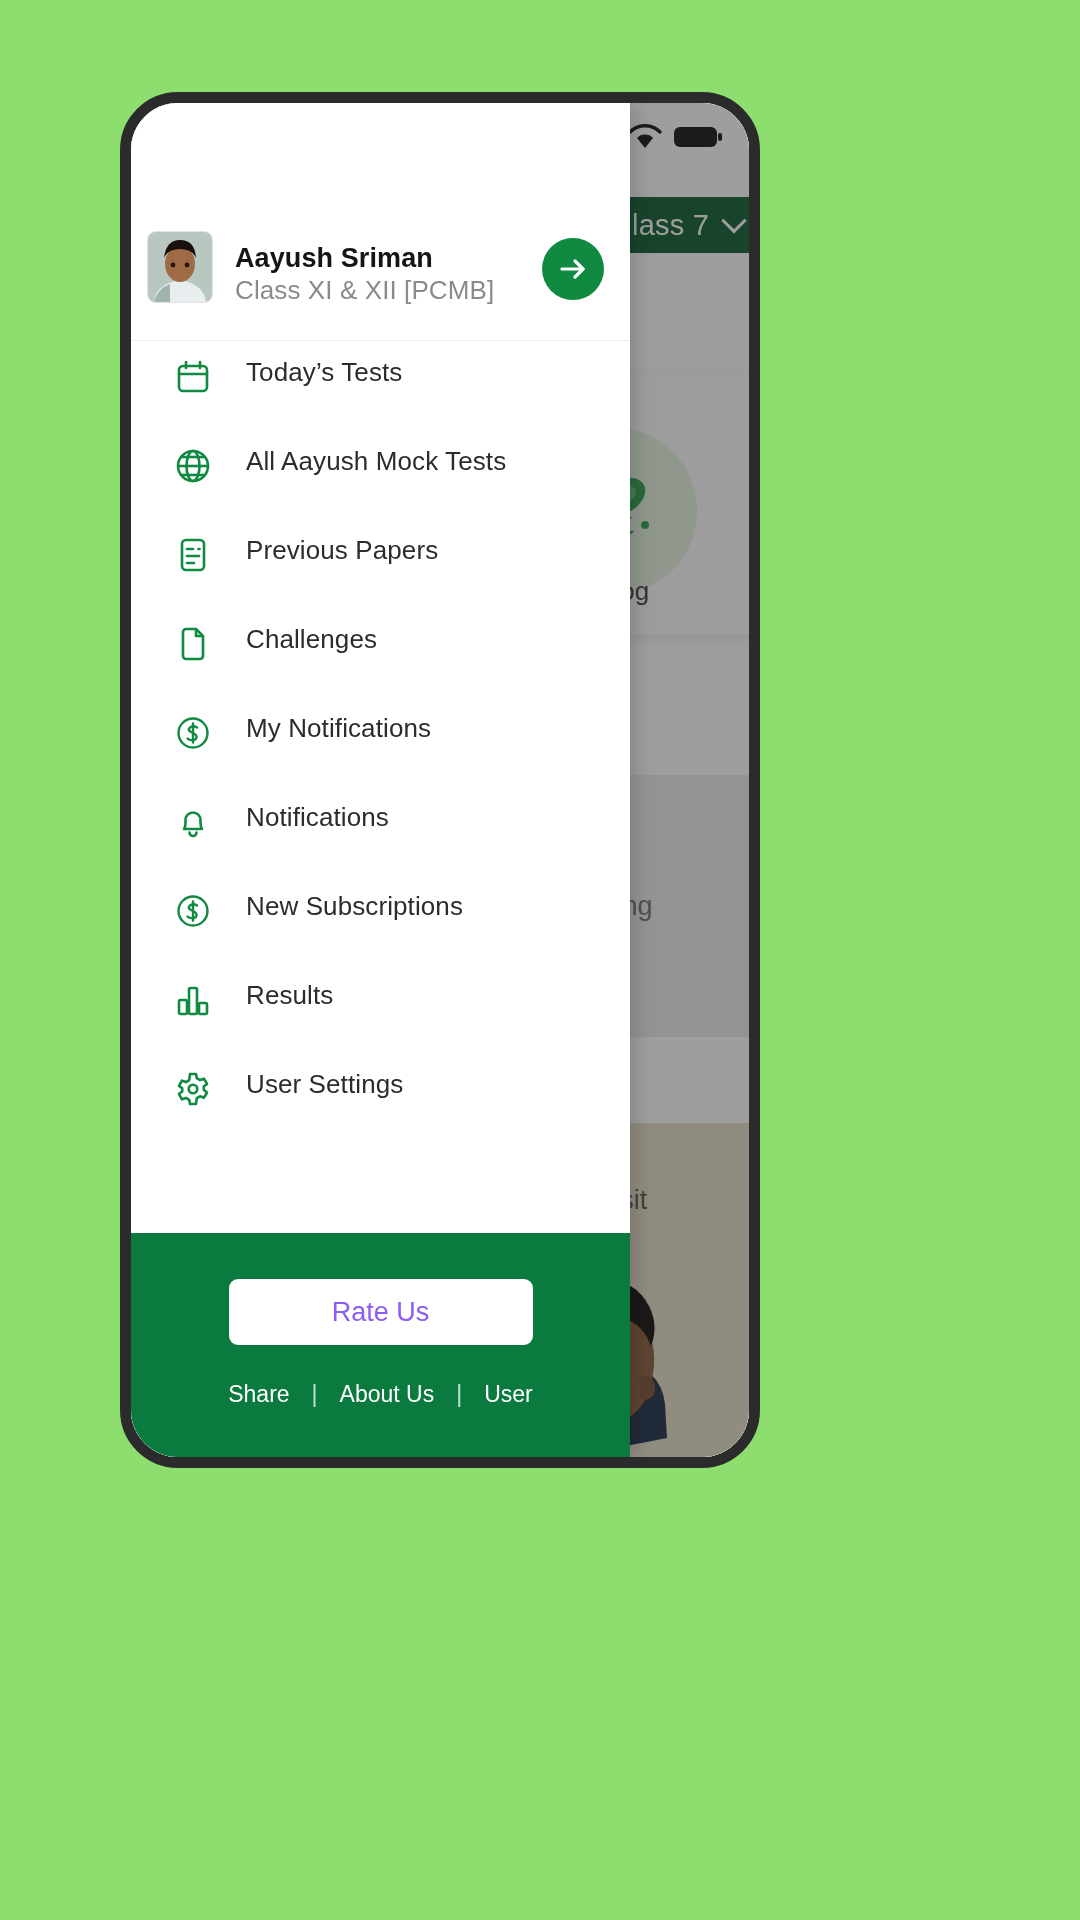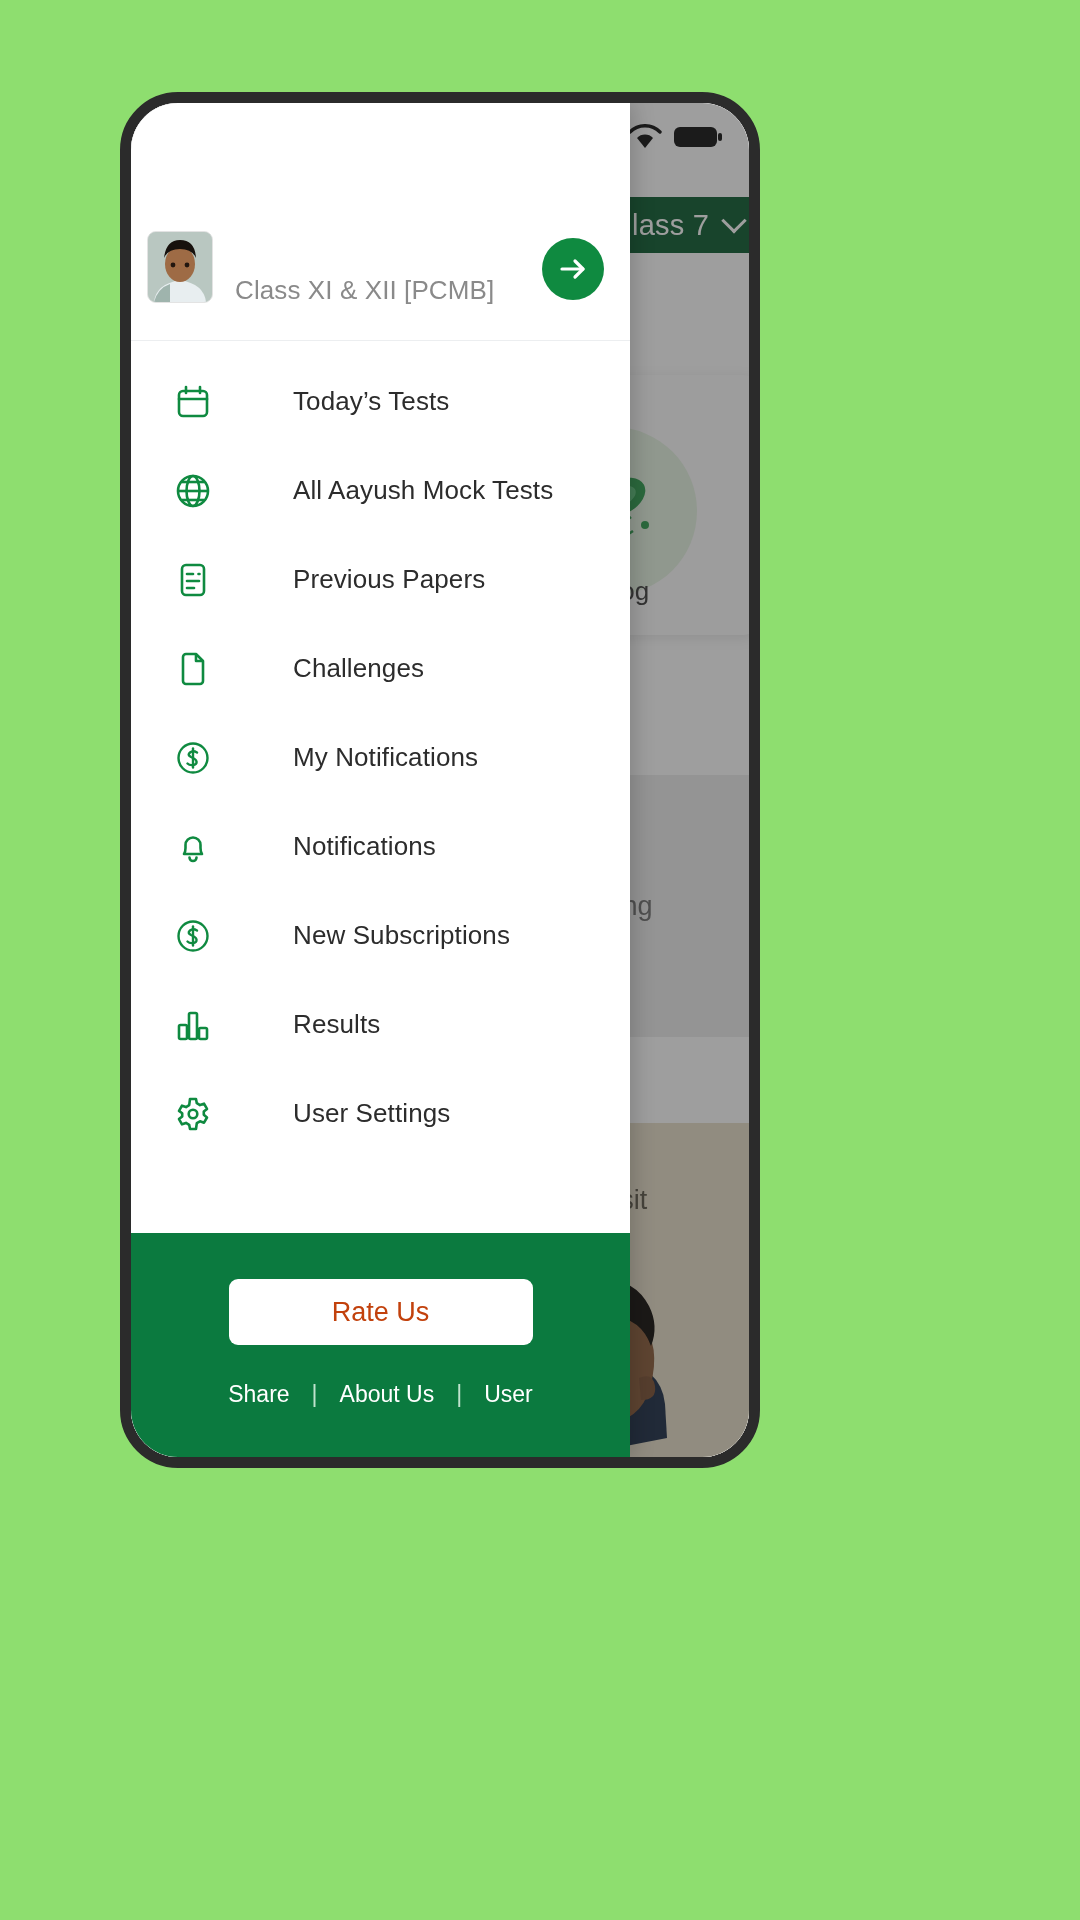--- a/index.html
+++ b/index.html
@@ -146,24 +146,23 @@
     flex:none; margin-bottom:6px;
   }
 
   #drawer-menu{
     flex:1;
     padding-top:16px;
     overflow:hidden;
   }
   .menu-item{
     height:89px;
-    display:flex; align-items:center;
+    display:flex; align-items:flex-start;
     padding-left:42px;
     cursor:pointer;
-    gap:47px;
   }
   .menu-icon{
     width:40px; height:40px;
     display:flex; align-items:center; justify-content:center;
     flex:none;
   }
   .menu-label{
     margin-left:33px;
     font-size:26px;
     color:#2c2c2c;
@@ -175,21 +174,21 @@
     height:224px;
     flex:none;
     display:flex; flex-direction:column; align-items:center;
   }
   #rate-us-button{
     margin-top:46px;
     width:304px; height:66px;
     background:#fff;
     border-radius:9px;
     border:none;
-    color:#c2410c;
+    color:#8b5cf6;
     font-size:27px;
     font-family:"Liberation Sans", sans-serif;
     cursor:pointer;
   }
   #footer-links{
     margin-top:36px;
     display:flex; align-items:center; gap:0;
     color:#fff; font-size:23px;
   }
   .footer-link{ cursor:pointer; padding:0 22px; }
@@ -261,20 +260,21 @@
             <rect width="64" height="70" fill="#b9c7c1"></rect>
             <path d="M6 70 q2 -18 26 -22 q24 4 26 22 Z" fill="#e8eef0"></path>
             <path d="M6 70 q4 -14 16 -18 l0 18 Z" fill="#9fb4ad"></path>
             <ellipse cx="32" cy="32" rx="15" ry="18" fill="#9e6b45"></ellipse>
             <path d="M16 26 q2 -18 16 -18 q15 0 16 18 q-4 -9 -16 -9 q-12 0 -16 9 Z" fill="#17110d"></path>
             <circle cx="25" cy="33" r="2.4" fill="#21160f"></circle>
             <circle cx="39" cy="33" r="2.4" fill="#21160f"></circle>
           </svg>
         </div>
         <div id="profile-text">
+          <div id="profile-name">Aayush Sriman</div>
           <div id="profile-sub">Class XI &amp; XII [PCMB]</div>
         </div>
         <div id="profile-arrow">
           <svg width="32" height="32" viewBox="0 0 32 32">
             <path d="M5 16 H26" stroke="#fff" stroke-width="3.2" stroke-linecap="round"></path>
             <path d="M18 8 L26 16 L18 24" stroke="#fff" stroke-width="3.2" fill="none" stroke-linecap="round" stroke-linejoin="round"></path>
           </svg>
         </div>
       </div>
 

